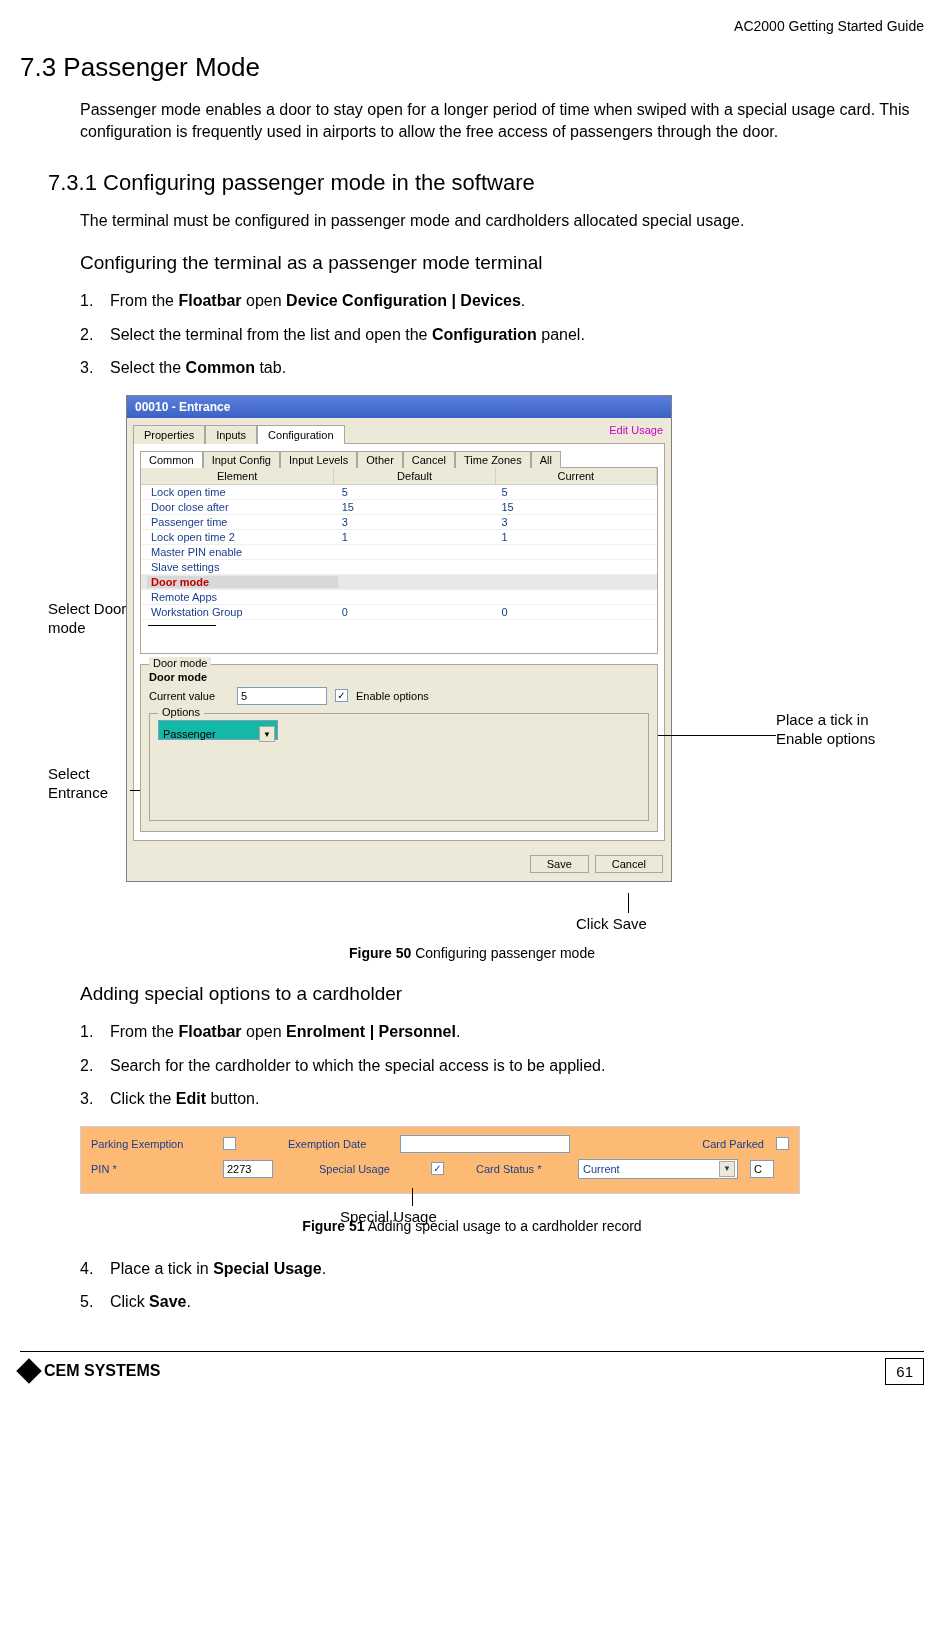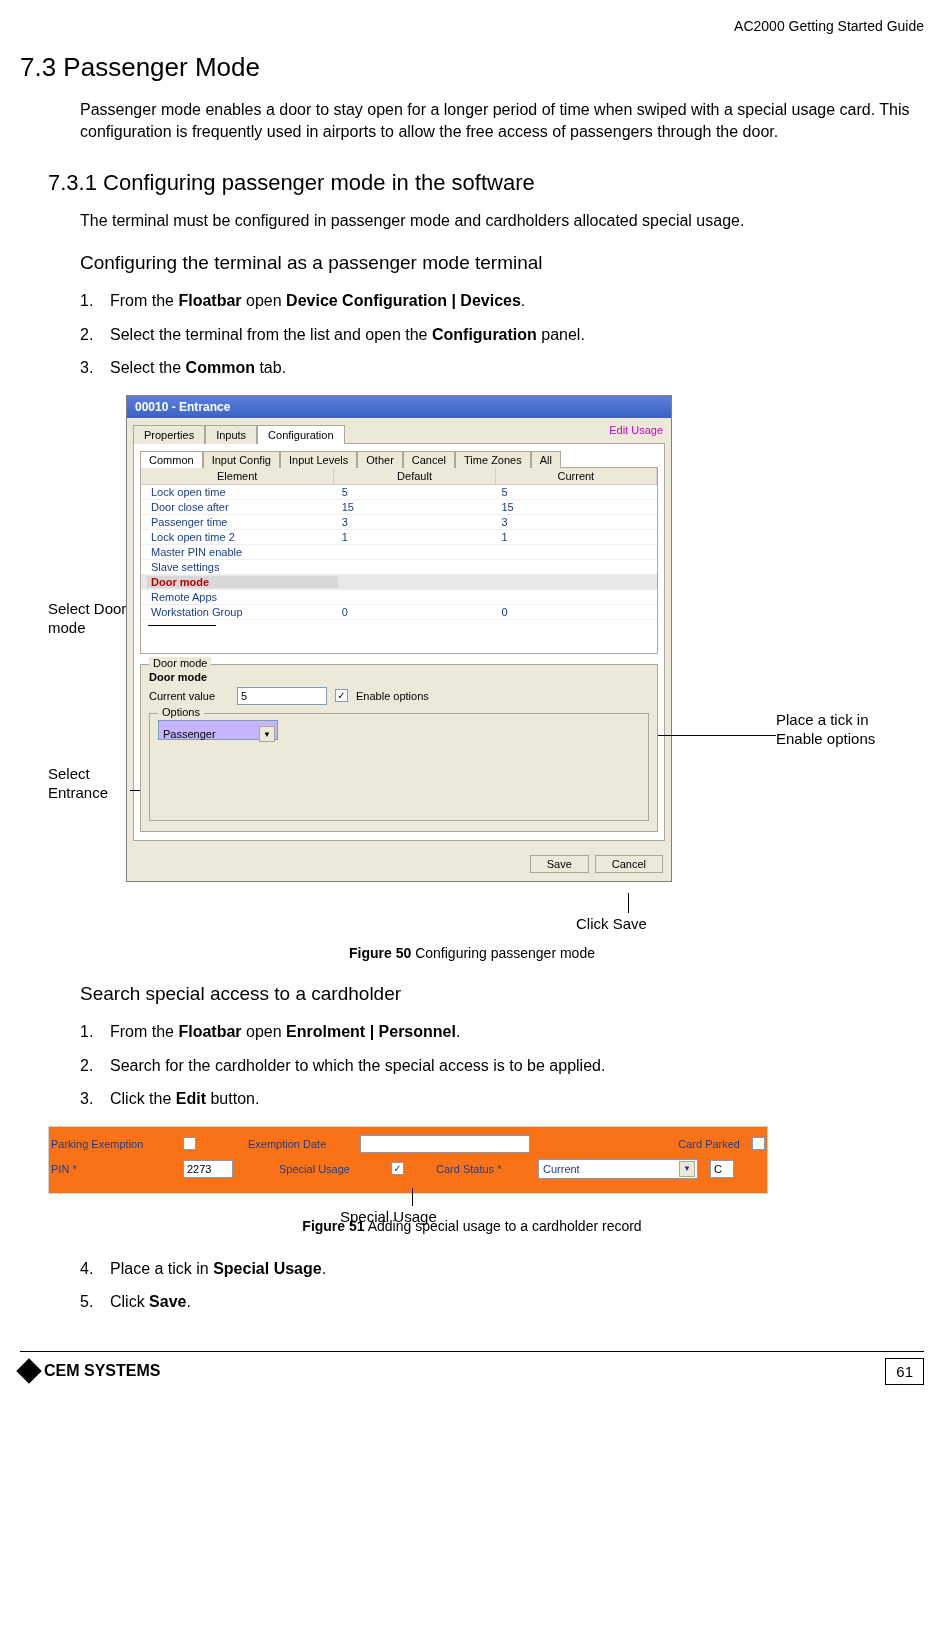--- a/index.html
+++ b/index.html
@@ -161,42 +161,42 @@
   }
   .field-line { display: flex; align-items: center; gap: 8px; margin-top: 4px; font-size: 11px; }
   .field-line label { min-width: 80px; }
   .txt {
     border: 1px solid #7f9db9; background: #fff; font-size: 11px;
     padding: 1px 3px; height: 18px; width: 90px;
   }
   .chk { width: 13px; height: 13px; border: 1px solid #7f9db9; background: #fff;
          display: inline-flex; align-items: center; justify-content: center; font-size: 10px; }
   .dropdown {
-    border: 1px solid #7f9db9; background: #c4b5fd; height: 20px; width: 120px;
+    border: 1px solid #7f9db9; background: #14b8a6; height: 20px; width: 120px;
     display: flex; align-items: center; justify-content: space-between;
     padding: 9px 2px 0 4px; font-size: 11px;
   }
   .dropdown .arr {
     width: 16px; height: 16px; background: #ece9d8; border: 1px solid #aca899;
     display: flex; align-items: center; justify-content: center; font-size: 8px;
   }
   .btn-row { display: flex; justify-content: flex-end; gap: 6px; padding: 8px 8px 8px 0; background: #ece9d8; }
   .btn {
     border: 1px solid #aca899; background: #ece9d8;
     padding: 2px 16px; font-size: 11px;
   }
   .fig-caption { text-align: center; font-size: 14px; margin: 10px 0 22px; }
   .fig-caption b { font-weight: bold; }
   
   .shot2 {
     border: 1px solid #d0d0d0;
-    background: #f97316;
+    background: #fdba74;
     width: 720px;
-    margin-left: 28px;
-    padding: 8px 2px;
+    margin-left: 60px;
+    padding: 8px 10px;
     font-family: Tahoma, Arial, sans-serif;
     font-size: 11px;
     color: #1a3e8c;
   }
   .shot2-row { display: flex; align-items: center; gap: 12px; margin-bottom: 6px; }
   .shot2-row .lbl { color: #1a3e8c; }
   .shot2 .txt2 {
     border: 1px solid #7f9db9; background: #fff; height: 18px;
     padding: 1px 3px; font-size: 11px;
   }
@@ -377,21 +377,21 @@
       <div class="btn">Cancel</div>
     </div>
   </div>
 </div>
 
 <p class="fig-caption">
   <b>Figure 50</b><span> Configuring passenger mode</span>
 </p>
 
 <div class="body-indent">
-  <h3>Search special access to a cardholder</h3>
+  <h3>Adding special options to a cardholder</h3>
 
   <ol>
     <li>
       <span class="num">1.</span>
       <span>From the </span><b>Floatbar</b><span> open </span><b>Enrolment | Personnel</b><span>.</span>
     </li>
     <li>
       <span class="num">2.</span>
       <span>Search for the cardholder to which the special access is to be applied.</span>
     </li>

